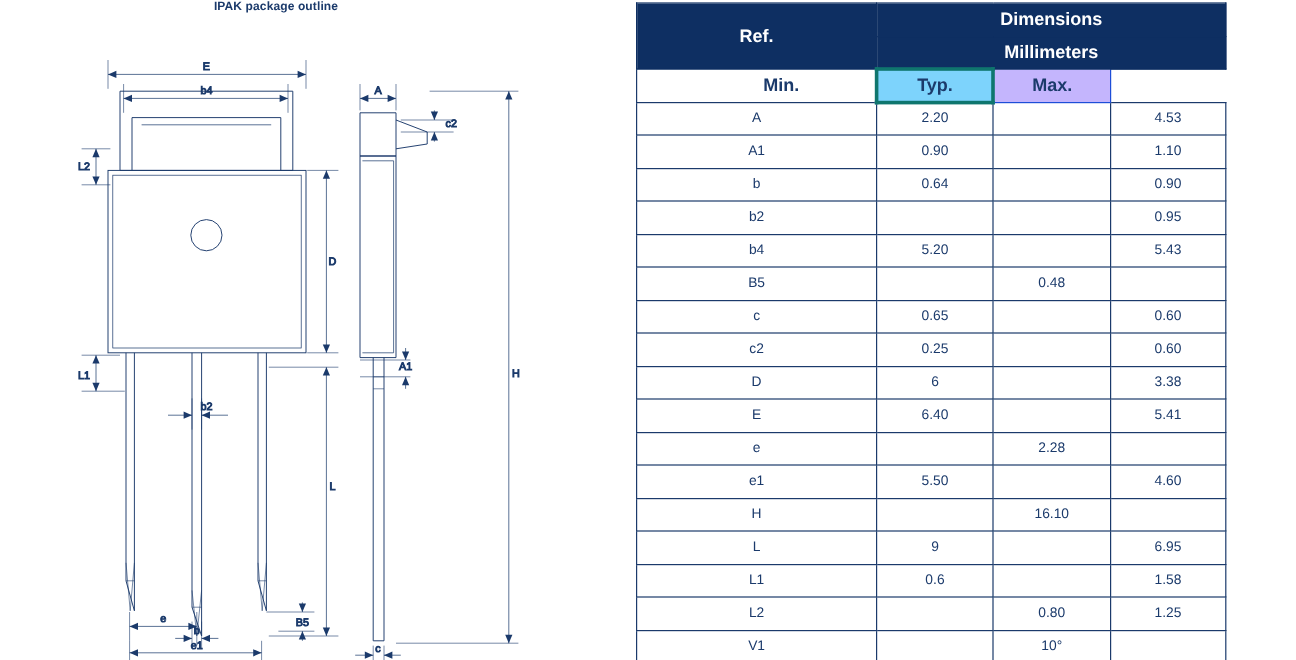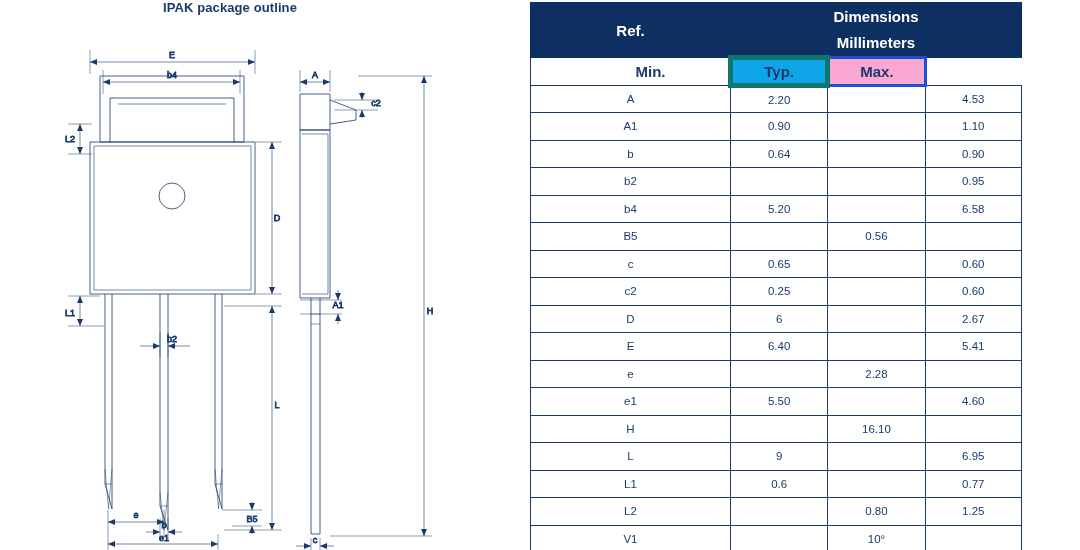--- a/index.html
+++ b/index.html
@@ -20,21 +20,21 @@
   #drawing-panel {
     position: absolute;
     left: 0; top: 0;
     width: 520px; height: 550px;
   }
   #drawing-title {
     position: absolute;
     left: 0; top: 0;
     width: 460px;
     text-align: center;
-    font-size: 13px;
+    font-size: 10px;
     font-weight: bold;
     color: #1b3a6b;
     letter-spacing: 0.1px;
   }
   #drawing-svg {
     position: absolute;
     left: 0; top: 14px;
   }
 
   
@@ -217,22 +217,22 @@
     <thead>
       <tr>
         <th class="ref-cell" rowspan="2">Ref.</th>
         <th colspan="3">Dimensions</th>
       </tr>
       <tr>
         <th colspan="3">Millimeters</th>
       </tr>
       <tr>
         <th class="sub" style="background:#ffffff;color:#1b3a6b;border:1px solid #1b3a6b;padding-left:42px;">Min.</th>
-        <th class="sub" style="background:#0ea5e9;color:#1b3a6b;border:5px solid #0f766e;">Typ.</th>
-        <th class="sub" style="background:#f9a8d4;color:#1b3a6b;border:3px solid #1d4ed8;">Max.</th>
+        <th class="sub" style="background:#7dd3fc;color:#1b3a6b;border:3px solid #0f766e;">Typ.</th>
+        <th class="sub" style="background:#c4b5fd;color:#1b3a6b;border:1px solid #1d4ed8;">Max.</th>
       </tr>
     </thead>
     <tbody id="dim-tbody">
         <tr>
           <td class="ref-col">A</td>
           <td>2.20</td>
           <td></td>
           <td>4.53</td>
         </tr>
         <tr>
@@ -250,45 +250,45 @@
         <tr>
           <td class="ref-col">b2</td>
           <td></td>
           <td></td>
           <td>0.95</td>
         </tr>
         <tr>
           <td class="ref-col">b4</td>
           <td>5.20</td>
           <td></td>
-          <td>6.58</td>
+          <td>5.43</td>
         </tr>
         <tr>
           <td class="ref-col">B5</td>
           <td></td>
-          <td>0.56</td>
+          <td>0.48</td>
           <td></td>
         </tr>
         <tr>
           <td class="ref-col">c</td>
           <td>0.65</td>
           <td></td>
           <td>0.60</td>
         </tr>
         <tr>
           <td class="ref-col">c2</td>
           <td>0.25</td>
           <td></td>
           <td>0.60</td>
         </tr>
         <tr>
           <td class="ref-col">D</td>
           <td>6</td>
           <td></td>
-          <td>2.67</td>
+          <td>3.38</td>
         </tr>
         <tr>
           <td class="ref-col">E</td>
           <td>6.40</td>
           <td></td>
           <td>5.41</td>
         </tr>
         <tr>
           <td class="ref-col">e</td>
           <td></td>
@@ -310,21 +310,21 @@
         <tr>
           <td class="ref-col">L</td>
           <td>9</td>
           <td></td>
           <td>6.95</td>
         </tr>
         <tr>
           <td class="ref-col">L1</td>
           <td>0.6</td>
           <td></td>
-          <td>0.77</td>
+          <td>1.58</td>
         </tr>
         <tr>
           <td class="ref-col">L2</td>
           <td></td>
           <td>0.80</td>
           <td>1.25</td>
         </tr>
         <tr>
           <td class="ref-col">V1</td>
           <td></td>

